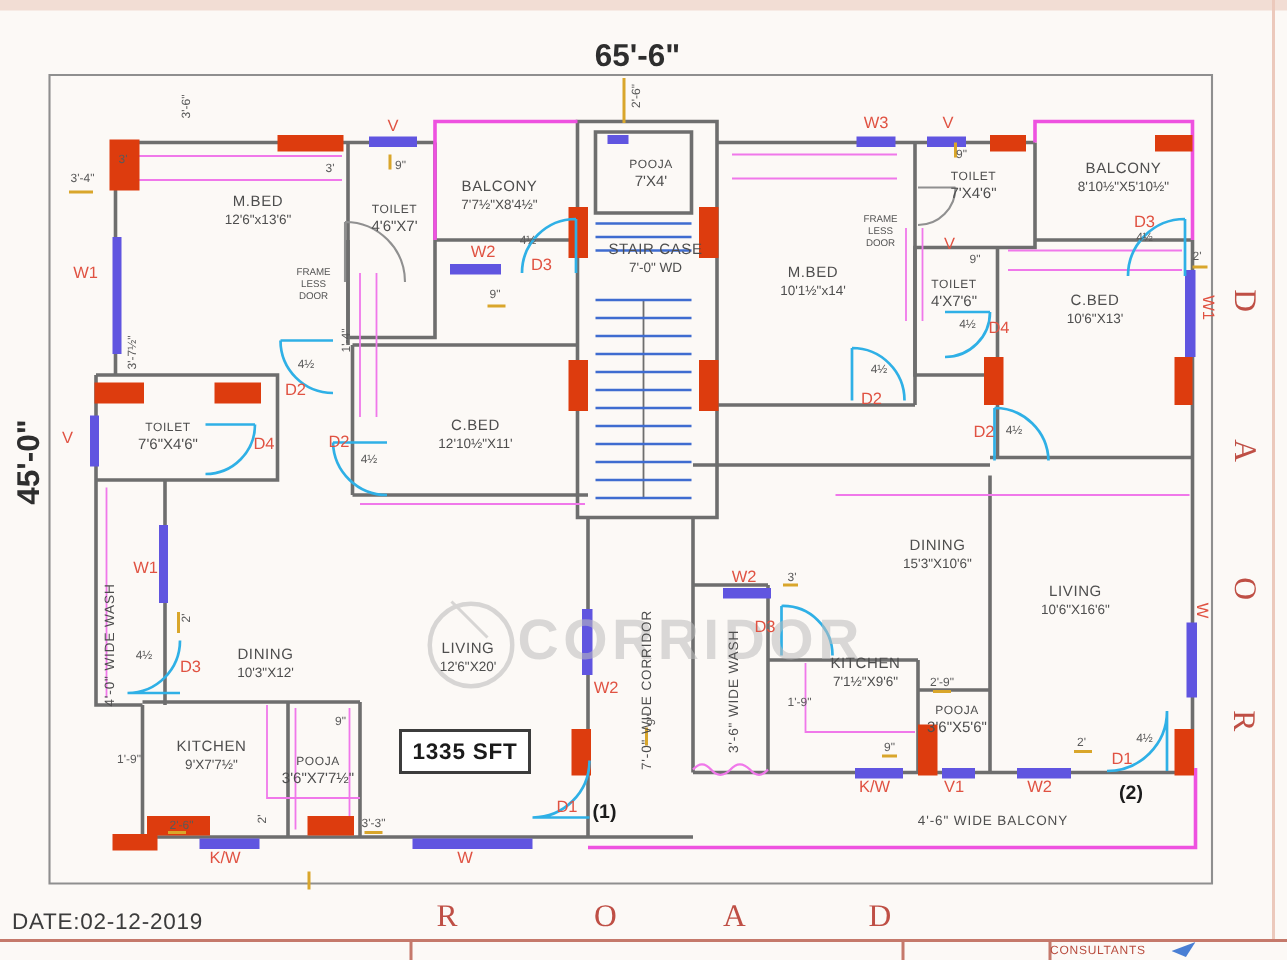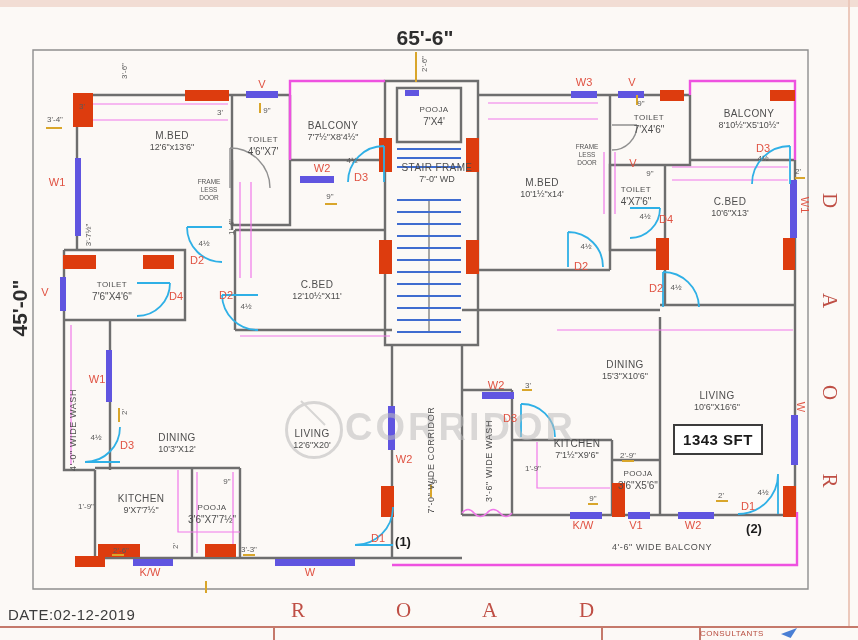--- a/index.html
+++ b/index.html
@@ -193,41 +193,41 @@
 
   <div class="wm">
     <div class="wm-circle"></div>
     <div class="wm-slash"></div>
     <div class="wm-text">CORRIDOR</div>
   </div>
 
   <div class="big-dim" style="left:425px;top:38px">65'-6"</div>
   <div class="big-dim" style="left:20px;top:308px;transform:translate(-50%,-50%) rotate(-90deg)">45'-0"</div>
 
-  <div class="area-box" style="left:673px;top:424px;width:86px;height:27px">1343 SFT</div>
+  <div class="area-box" style="left:266px;top:486px;width:84px;height:26px">1335 SFT</div>
 
   <div class="layer" id="labels">
       <div class="room" style="left: 172px; top: 141px;">
         <span class="nm">M.BED</span>
         <span class="sz">12'6"x13'6"</span>
       </div>
       <div class="room small" style="left: 263px; top: 147px;">
         <span class="nm">TOILET</span>
         <span class="sz">4'6"X7'</span>
       </div>
       <div class="room" style="left: 333px; top: 131px;">
         <span class="nm">BALCONY</span>
         <span class="sz">7'7½"X8'4½"</span>
       </div>
       <div class="room small" style="left: 434px; top: 117px;">
         <span class="nm">POOJA</span>
         <span class="sz">7'X4'</span>
       </div>
       <div class="room" style="left: 437px; top: 173px;">
-        <span class="nm">STAIR FRAME</span>
+        <span class="nm">STAIR CASE</span>
         <span class="sz">7'-0" WD</span>
       </div>
       <div class="room" style="left: 317px; top: 290px;">
         <span class="nm">C.BED</span>
         <span class="sz">12'10½"X11'</span>
       </div>
       <div class="room small" style="left: 112px; top: 292px;">
         <span class="nm">TOILET</span>
         <span class="sz">7'6"X4'6"</span>
       </div>

